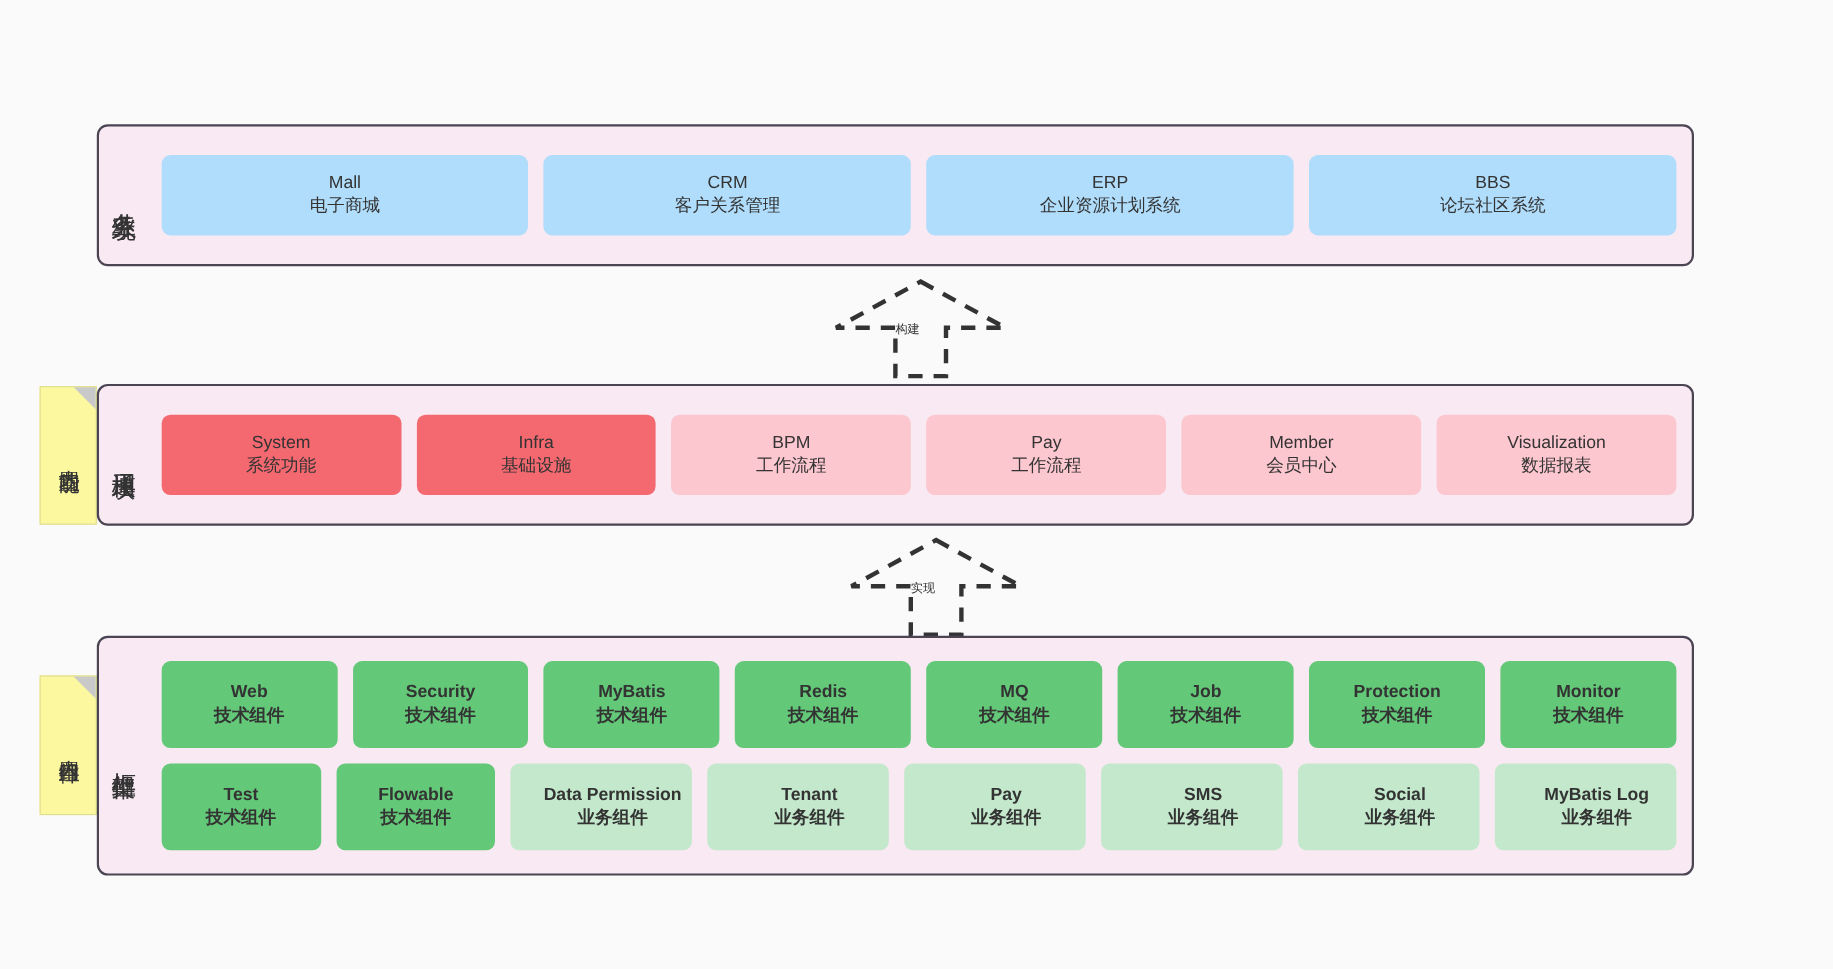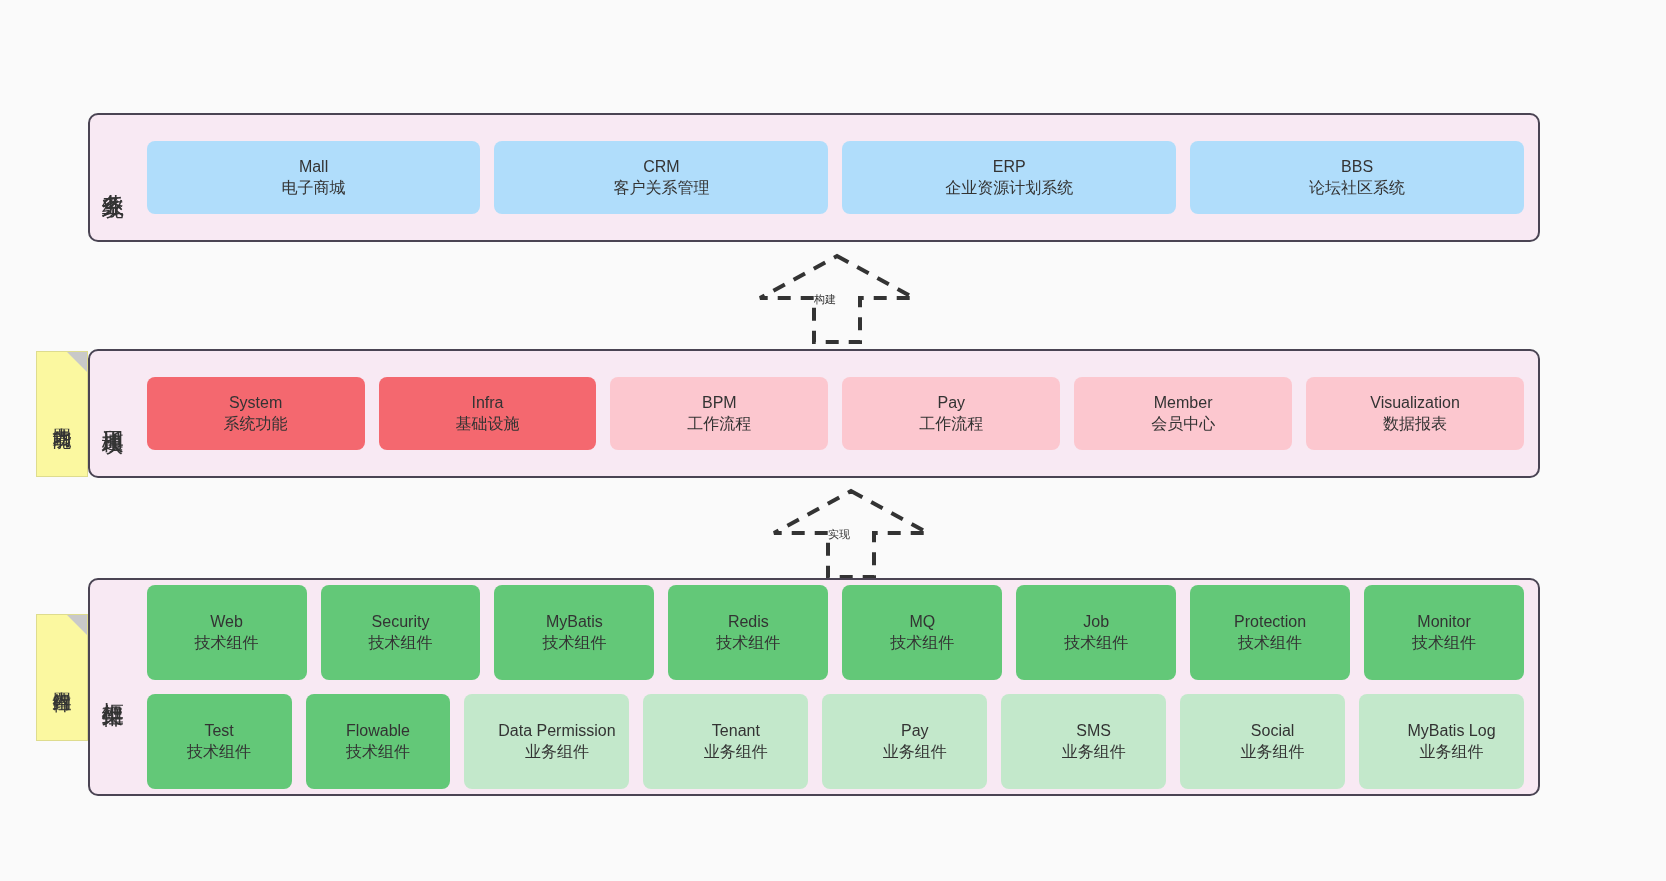--- a/index.html
+++ b/index.html
@@ -95,21 +95,21 @@
   .c-greenlight { background: #c3e8cb; padding-left: 24px; }
 
   
   #layer-business  { left: 88px;  top: 113px; width: 1452px; height: 129px; }
   #layer-business .card { height: 73px; }
 
   #layer-common    { left: 88px;  top: 349px; width: 1452px; height: 129px; }
   #layer-common .card { height: 73px; }
 
   #layer-framework { left: 88px;  top: 578px; width: 1452px; height: 218px; }
-  #layer-framework .card { height: 95px; }
+  #layer-framework .card { height: 79px; font-weight: bold; }
   #layer-framework .layer-body { gap: 14px; }
 
   
   .sticky {
     position: absolute;
     background: #fbf8a0;
     border: 1px solid #dedc8e;
     box-sizing: border-box;
     display: flex;
     align-items: center;

